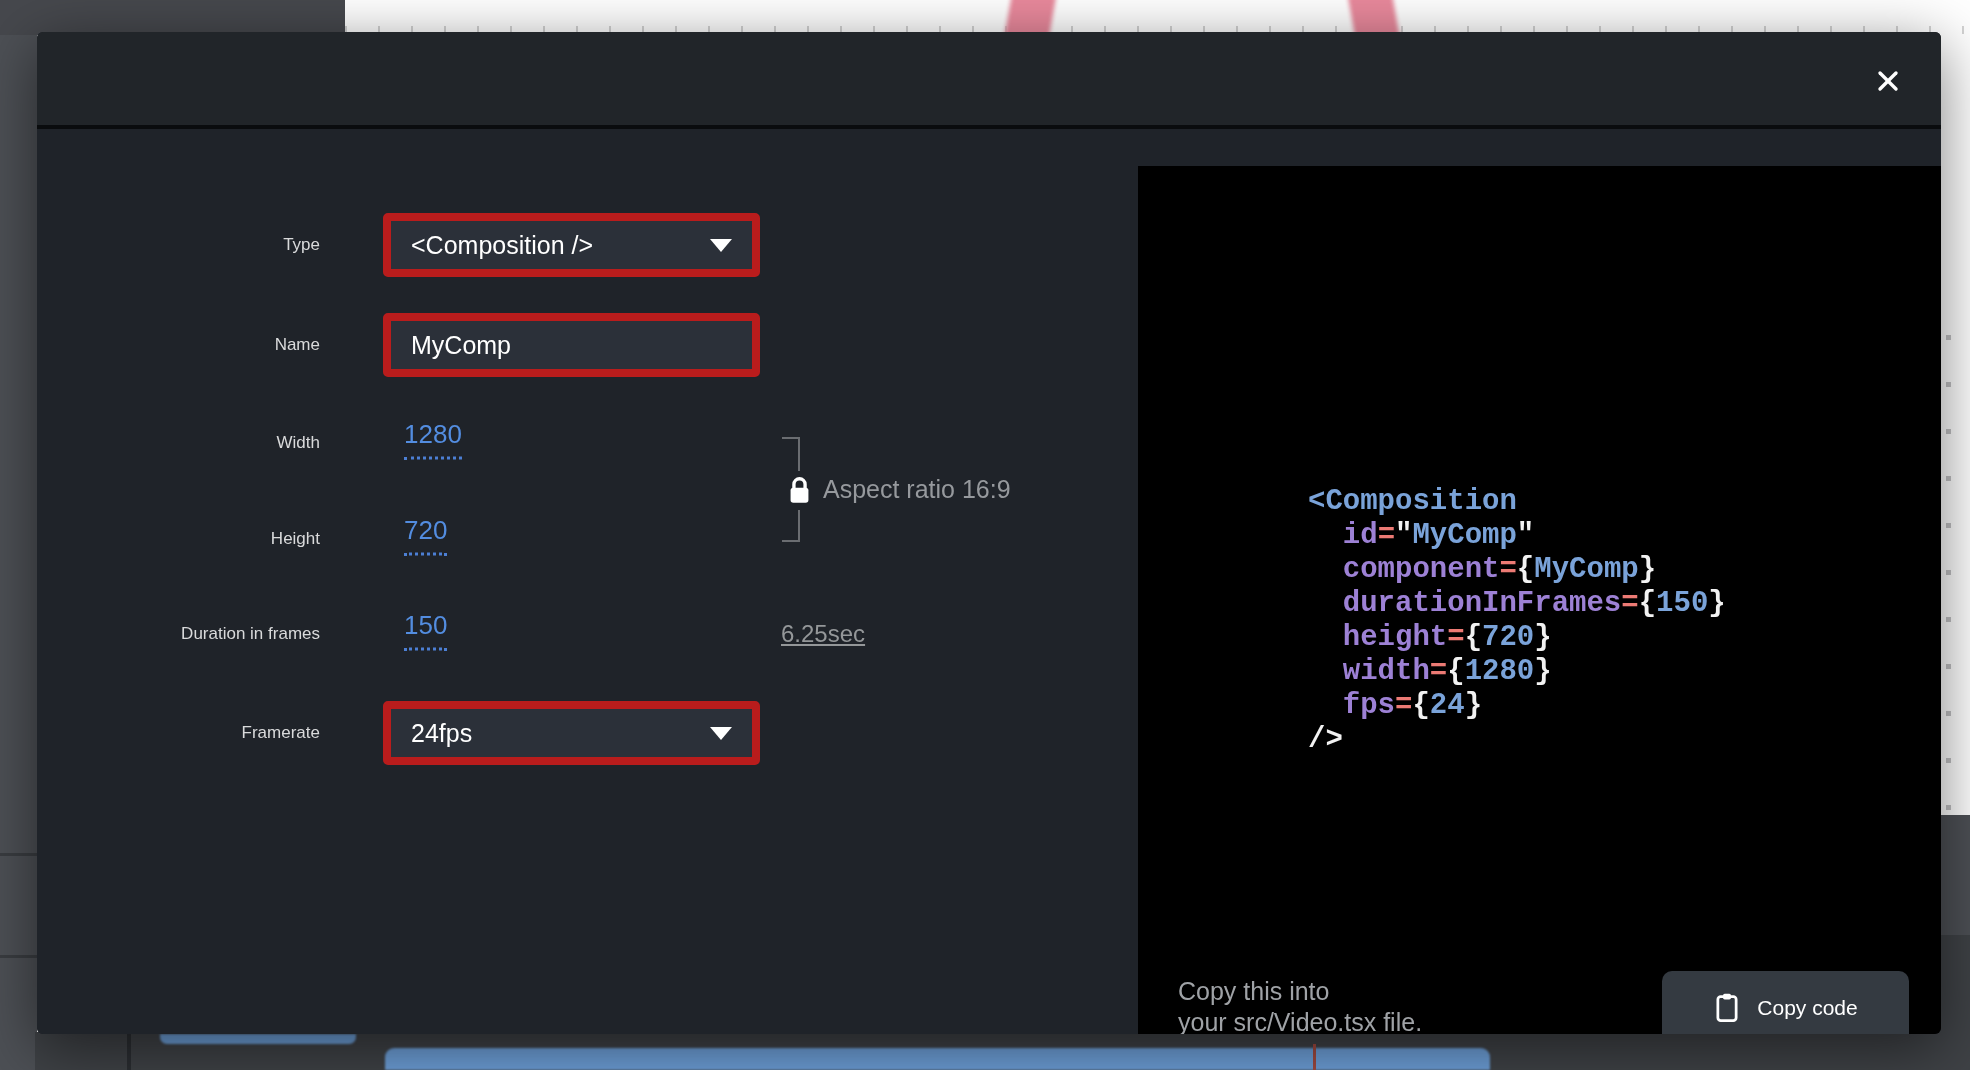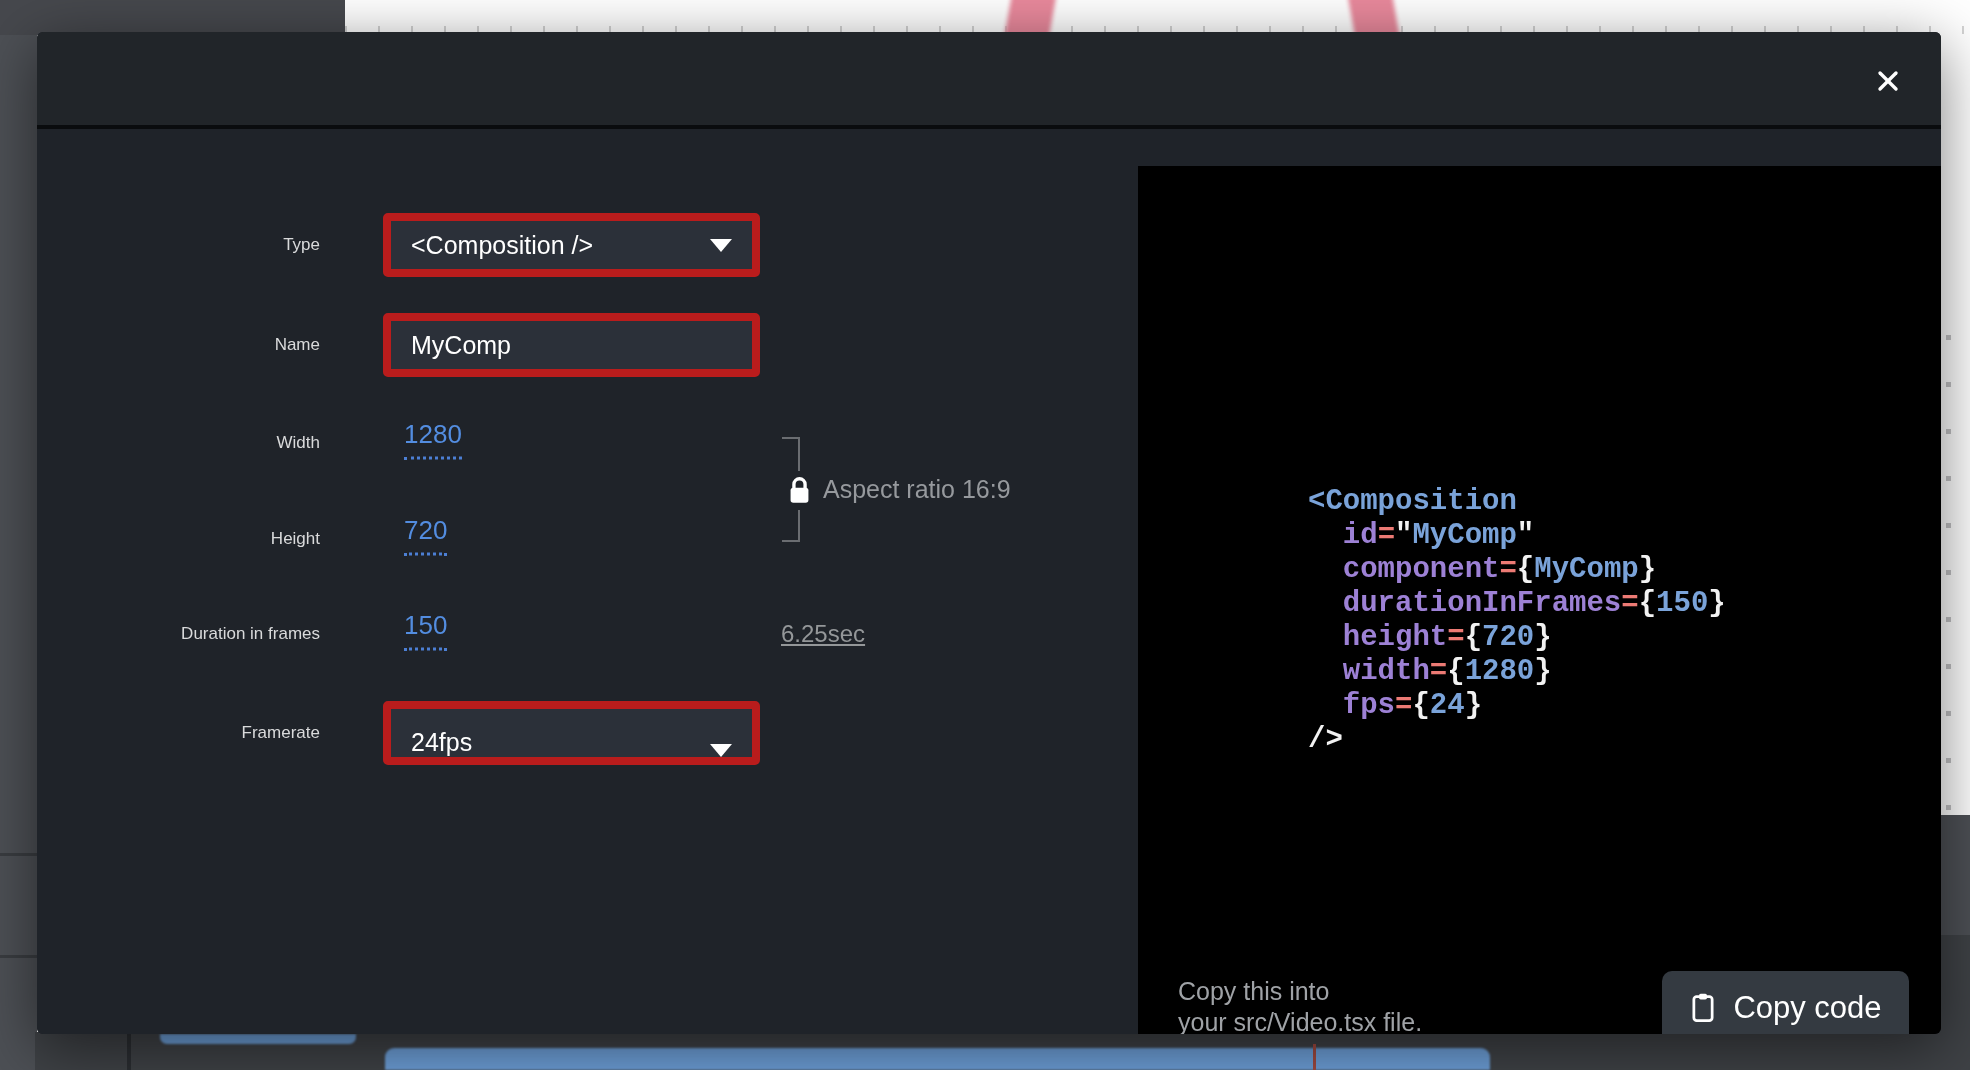--- a/index.html
+++ b/index.html
@@ -66,21 +66,21 @@
     font-family:"Liberation Mono",monospace;font-size:29px;font-weight:700;line-height:34px;}
   .code-line{white-space:pre;}
   .tok-tag{color:var(--code-tag);}
   .tok-val{color:var(--code-tag);}
   .tok-attr{color:var(--code-attr);}
   .tok-eq{color:var(--code-eq);}
   .tok-plain{color:var(--code-plain);}
   .hint{position:absolute;left:40px;top:810px;color:#9fa2a6;font-size:25px;line-height:31px;}
   .copy-btn{position:absolute;left:524px;top:805px;width:247px;height:74px;
     background:#343a41;border-radius:10px;display:flex;align-items:center;justify-content:center;
-    color:#ffffff;font-size:31px;cursor:pointer;gap:16px;}
+    color:#ffffff;font-size:21px;cursor:pointer;gap:16px;}
 
   svg{display:block;}
 </style>
 </head>
 <body>
 
 <div class="bg-piece bg-topbar-dark"></div>
 <div class="bg-piece bg-ruler-ticks"></div>
 <div class="bg-piece bg-leg bg-leg1"></div>
 <div class="bg-piece bg-leg bg-leg2"></div>
@@ -137,21 +137,21 @@
           <rect x="4" y="10.5" width="16" height="13.5" rx="2.5" fill="#ffffff"></rect>
         </svg>
       </div>
       <div class="aspect-label">Aspect ratio 16:9</div>
 
       <div class="row-label" style="top:501px;">Duration in frames</div>
       <a class="link-value" style="top:497px;">150</a>
       <div class="suffix-text" style="left:744px;top:501px;text-decoration:underline;">6.25sec</div>
 
       <div class="row-label" style="top:600px;">Framerate</div>
-      <div class="box" style="top:568px;align-items:flex-end;">
+      <div class="box" style="top:568px;">
         <span>24fps</span>
         <span class="caret"></span>
       </div>
 
     </div>
 
     <div class="panel-right">
       <div class="code-block">
           <div class="code-line"><span class="tok-tag">&lt;Composition</span></div>
           <div class="code-line"><span class="tok-plain">  </span><span class="tok-attr">id</span><span class="tok-eq">=</span><span class="tok-plain">"</span><span class="tok-val">MyComp</span><span class="tok-plain">"</span></div>

